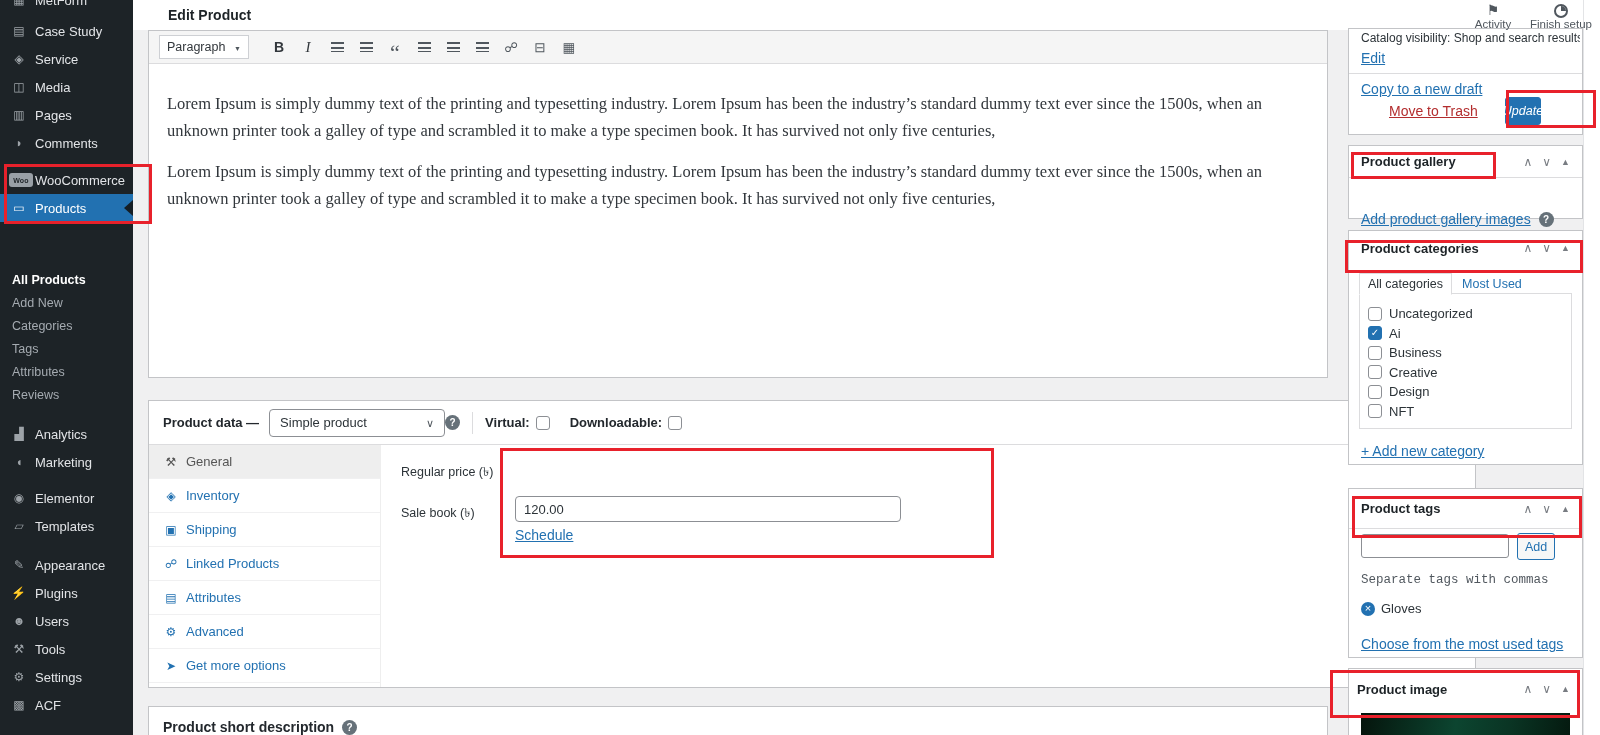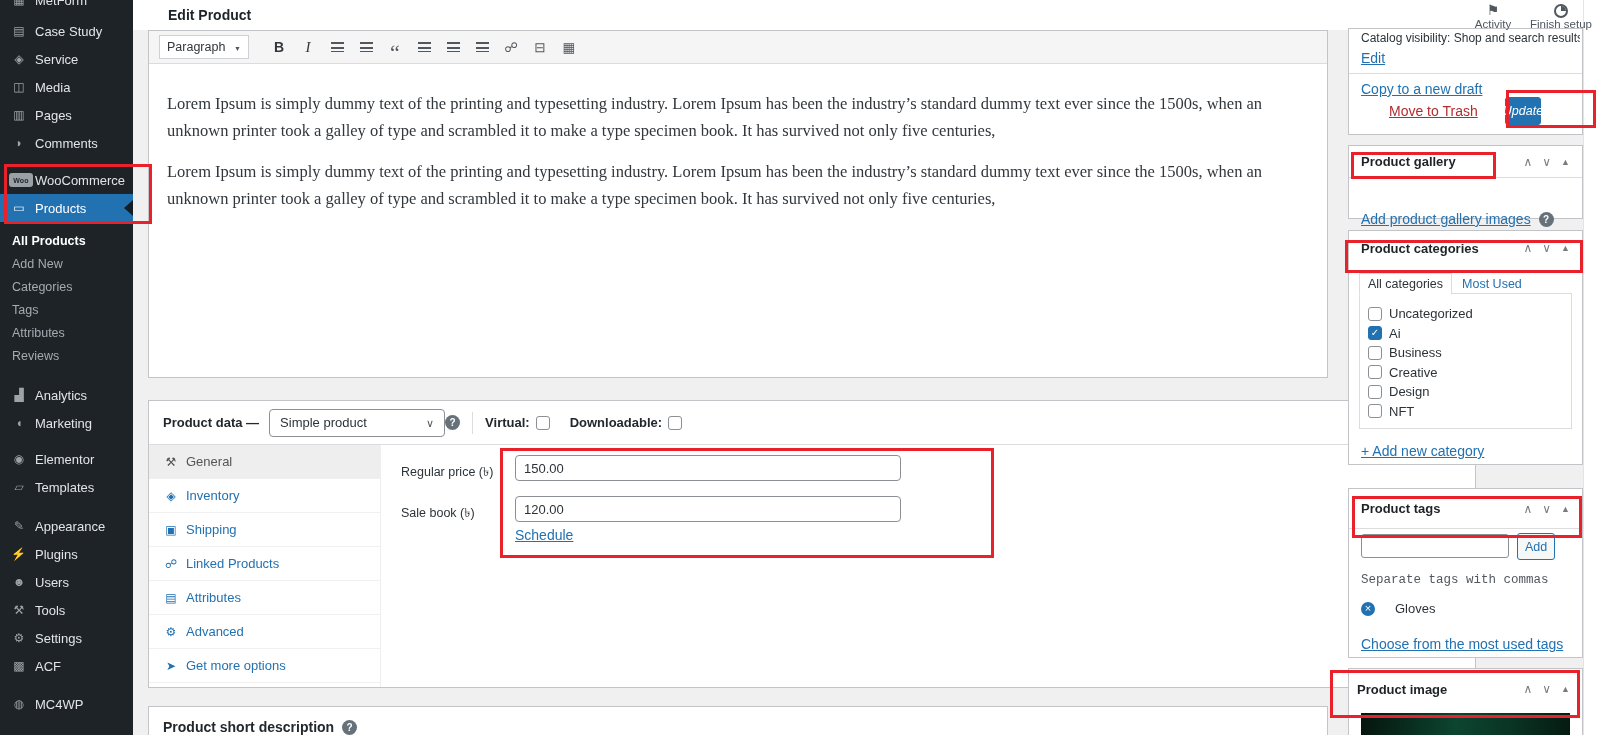--- a/index.html
+++ b/index.html
@@ -17,21 +17,21 @@
   .mi.gap-an { margin-top:7px; }
   .mi.gap-el { margin-top:8px; }
   .mi.gap-ap { margin-top:11px; }
   .mi.gap-mc { margin-top:10px; }
   .mi.active { background:#2271b1; }
   .mi.active .lbl, .mi.active .ico { color:#fff; }
   .mi.active .cur-arrow { position:absolute; right:0; top:50%; margin-top:-8px; width:0; height:0;
     border-top:8px solid transparent; border-bottom:8px solid transparent; border-right:9px solid #151e25; }
   .woo-badge { width:24px; height:14px; background:#99a0a6; color:#1d2327; border-radius:3px; font-size:7px;
     font-weight:bold; display:flex; align-items:center; justify-content:center; letter-spacing:.2px; }
-  #submenu { padding:8px 0 6px; }
+  #submenu { padding:8px 0 6px;margin-top:39px; }
   .smi { height:23px; line-height:23px; padding-left:12px; font-size:12.5px; color:#a5abb1; cursor:pointer; white-space:nowrap; }
   .smi.active { color:#fff; font-weight:bold; }
 
   
   #topband { position:absolute; left:133px; top:0; width:1467px; height:30px; background:#fff; }
   #page-title { position:absolute; left:168px; top:0; height:30px; line-height:30px; font-size:14px; font-weight:bold; color:#1d2327; }
   .action-item { position:absolute; top:1px; text-align:center; color:#50575e; font-size:11.5px; cursor:pointer; z-index:6; }
   #action-activity { left:1466px; width:54px; }
   #action-finish { left:1524px; width:74px; }
   .action-item .aicon { height:17px; display:flex; align-items:flex-end; justify-content:center; }
@@ -117,21 +117,21 @@
   #cat-box { position:absolute; top:62px; left:10px; right:10px; height:136px; border:1px solid #dcdcde; background:#fff; padding:10px 0 0 8px; }
   .citem { display:flex; align-items:center; gap:7px; height:19.5px; font-size:13px; color:#2c3338; }
   #cat-add { position:absolute; left:12px; top:212px; }
 
   #tags-panel { left:1348px; top:488px; width:235px; height:170px; }
   #tags-panel .mb-header { height:40px; }
   #tag-input { position:absolute; left:12px; top:45px; width:148px; height:24px; border:1px solid #8c8f94; border-radius:3px; padding:0 6px; font-size:12.5px; }
   #tag-add { position:absolute; left:168px; top:44px; width:38px; height:27px; border:1px solid #2271b1; color:#2271b1;
     background:#f6f7f7; border-radius:3px; font-size:12.5px; display:flex; align-items:center; justify-content:center; cursor:pointer; }
   #tag-hint { position:absolute; left:12px; top:84px; font-size:12.5px; color:#50575e;font-family:Liberation Mono, monospace; }
-  #tag-chip { position:absolute; left:12px; top:112px; display:flex; align-items:center; gap:20px; font-size:13px; color:#2c3338; }
+  #tag-chip { position:absolute; left:12px; top:112px; display:flex; align-items:center; gap:6px; font-size:13px; color:#2c3338; }
   .xcircle { width:14px; height:14px; border-radius:50%; background:#2271b1; color:#fff; font-size:11px; line-height:13px;
     text-align:center; cursor:pointer; flex:none; }
   .xcircle::after { content:"×"; }
   #tag-choose { position:absolute; left:12px; top:147px; }
 
   #image-panel { left:1348px; top:668px; width:235px; height:80px; }
   #image-panel .mb-header { height:40px; border-bottom:none;padding-left:8px; }
   #product-img { position:absolute; left:12px; right:12px; top:44px; height:34px;
     background:linear-gradient(100deg,#05140c 0%,#0c4530 45%,#0a3524 70%,#04190f 100%); }
 
@@ -337,21 +337,20 @@
           <span class="tico">⚙</span>
           <span>Advanced</span>
         </div>
         <div class="pdtab">
           <span class="tico">➤</span>
           <span>Get more options</span>
         </div>
       </div>
       <div id="pd-fields">
         <label class="flabel" style="top:18px">Regular price (৳)</label>
-        <input class="finput" style="top: 10px;" value="150.00">
         <label class="flabel" style="top:59px">Sale book (৳)</label>
         <input class="finput" style="top: 51px;" value="120.00">
         <a class="link" style="position:absolute;left:134px;top:82px">Schedule</a>
       </div>
     </div>
   </section>
 
   <section class="panel" id="sd-panel">
     <div id="sd-title">
       <span>Product short description</span>

